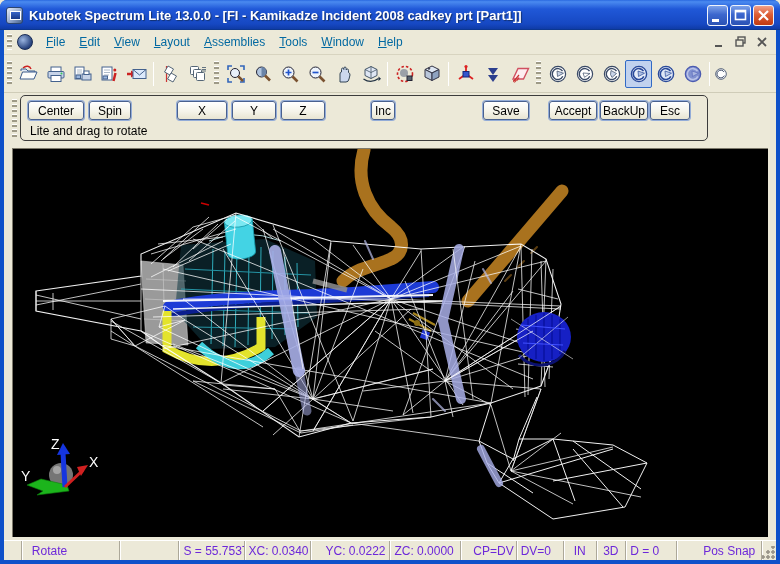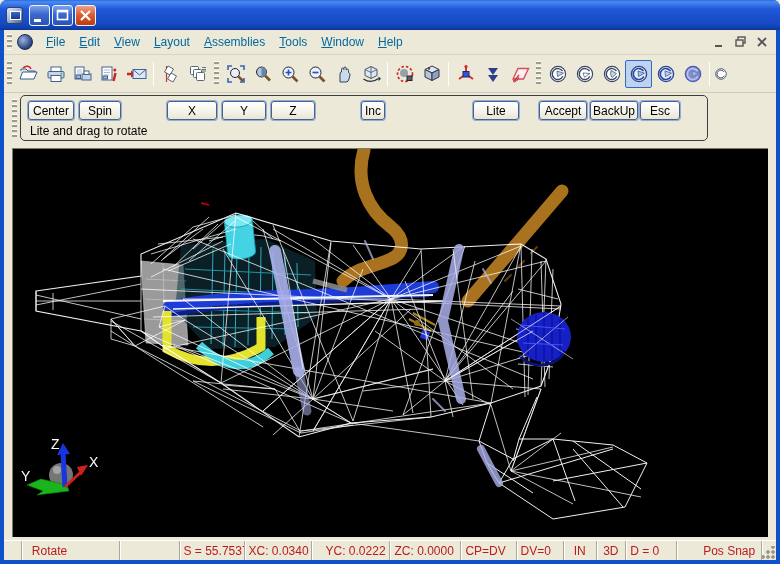--- a/index.html
+++ b/index.html
@@ -52,39 +52,40 @@
     border:1px solid #49618f; border-radius:3px; cursor:pointer;
     background:linear-gradient(180deg,#fff,#f5f4ea 55%,#e8e5d2);
     box-shadow:0 0 0 1px #93acd8, inset 0 1px 0 #fff; flex:0 0 auto; }
   .prompt-msg { position:absolute; left:9px; top:28px; font-size:12px; color:#000; }
   
   .viewport { position:absolute; left:12px; top:148px; width:756px; height:389px; background:#000;
     border-top:1px solid #7d7a6c; border-left:1px solid #7d7a6c; cursor:crosshair; }
   .viewport svg { display:block; }
   
   .statusbar { position:absolute; left:4px; top:540px; width:772px; height:20px; background:#ece9d8;
-    display:flex; align-items:center; font-size:12px; color:#b91c1c; border-top:1px solid #fff; }
+    display:flex; align-items:center; font-size:12px; color:#6d28d9; border-top:1px solid #fff; }
   .sb-seg { height:100%; display:flex; align-items:center; padding:0 4px;
     border-right:1px solid #aca899; box-shadow:1px 0 0 #fff; white-space:nowrap; overflow:hidden; }
   .sb-grip { margin-left:auto; width:14px; height:14px; align-self:flex-end;
     background-image:
       radial-gradient(circle at 11px 11px,#9a968a 1.5px,transparent 2px),
       radial-gradient(circle at 11px 6px,#9a968a 1.5px,transparent 2px),
       radial-gradient(circle at 6px 11px,#9a968a 1.5px,transparent 2px),
       radial-gradient(circle at 11px 1px,#9a968a 1.5px,transparent 2px),
       radial-gradient(circle at 1px 11px,#9a968a 1.5px,transparent 2px),
       radial-gradient(circle at 6px 6px,#9a968a 1.5px,transparent 2px); }
 </style>
 </head>
 <body>
 
 <div class="frame">
 
   <div class="titlebar">
     <div class="app-ico"></div>
+    <div class="title-text">Kubotek Spectrum Lite 13.0.0 - [FI - Kamikadze Incident 2008 cadkey prt [Part1]]</div>
     <div class="tb-btns">
       <div class="tb-btn">
         <svg width="19" height="19">
             <rect x="4" y="13" width="7" height="3" fill="#fff"></rect>
           </svg>
       </div>
       <div class="tb-btn">
         <svg width="19" height="19">
             <rect x="4.5" y="4.5" width="10" height="9" fill="none" stroke="#fff" stroke-width="1.6"></rect>
             <rect x="4.5" y="4" width="10" height="2.4" fill="#fff"></rect>
@@ -316,27 +317,27 @@
           <circle cx="10" cy="10" r="7.6" fill="#fff" stroke="#3a4a66" stroke-width="1.2"></circle>
           <path d="M14.5 7.2 A5.5 5.5 0 1 0 14.8 12.3" fill="none" stroke="#3a4a66" stroke-width="1.4"></path>
         </svg>
       </button>
   </div>
 
   <div class="promptrow">
     <span class="grip panel-grip"></span>
     <div class="panel">
       <div class="btnrow">
-        <button class="xpbtn" style="margin-left:7px;width:46px">Center</button>
+        <button class="xpbtn" style="margin-left:7px;width:56px">Center</button>
         <button class="xpbtn" style="margin-left:5px;width:42px">Spin</button>
         <button class="xpbtn" style="margin-left:46px;width:50px">X</button>
         <button class="xpbtn" style="margin-left:5px;width:44px">Y</button>
         <button class="xpbtn" style="margin-left:5px;width:44px">Z</button>
         <button class="xpbtn" style="margin-left:46px;width:24px">Inc</button>
-        <button class="xpbtn" style="margin-left:88px;width:46px">Lite</button>
+        <button class="xpbtn" style="margin-left:88px;width:46px">Save</button>
         <button class="xpbtn" style="margin-left:20px;width:48px">Accept</button>
         <button class="xpbtn" style="margin-left:3px;width:48px">BackUp</button>
         <button class="xpbtn" style="margin-left:2px;width:40px">Esc</button>
       </div>
       <div class="prompt-msg">Lite and drag to rotate</div>
     </div>
   </div>
 
   <div class="viewport">
     <svg width="756" height="389" viewBox="0 0 756 389">
@@ -428,21 +429,21 @@
   </div>
 
   <div class="statusbar">
     <span class="sb-seg" style="width:18px"></span>
     <span class="sb-seg" style="width:100px;padding-left:10px">Rotate</span>
     <span class="sb-seg" style="width:60px"></span>
     <span class="sb-seg" style="width:66px">S = 55.7537</span>
     <span class="sb-seg" style="width:68px">XC: 0.0340</span>
     <span class="sb-seg" style="width:80px;padding-left:14px">YC: 0.0222</span>
     <span class="sb-seg" style="width:72px;">ZC: 0.0000</span>
-    <span class="sb-seg" style="width:56px;padding-left:4px">CP=DV</span>
+    <span class="sb-seg" style="width:56px;padding-left:12px">CP=DV</span>
     <span class="sb-seg" style="width:48px">DV=0</span>
     <span class="sb-seg" style="width:33px;justify-content:center">IN</span>
     <span class="sb-seg" style="width:30px;justify-content:center">3D</span>
     <span class="sb-seg" style="width:52px">D = 0</span>
     <span class="sb-seg" style="width:22px;border-right:none;box-shadow:none"></span>
     <span class="sb-seg" style="width:64px">Pos Snap</span>
     <span class="sb-grip"></span>
   </div>
 </div>
 

